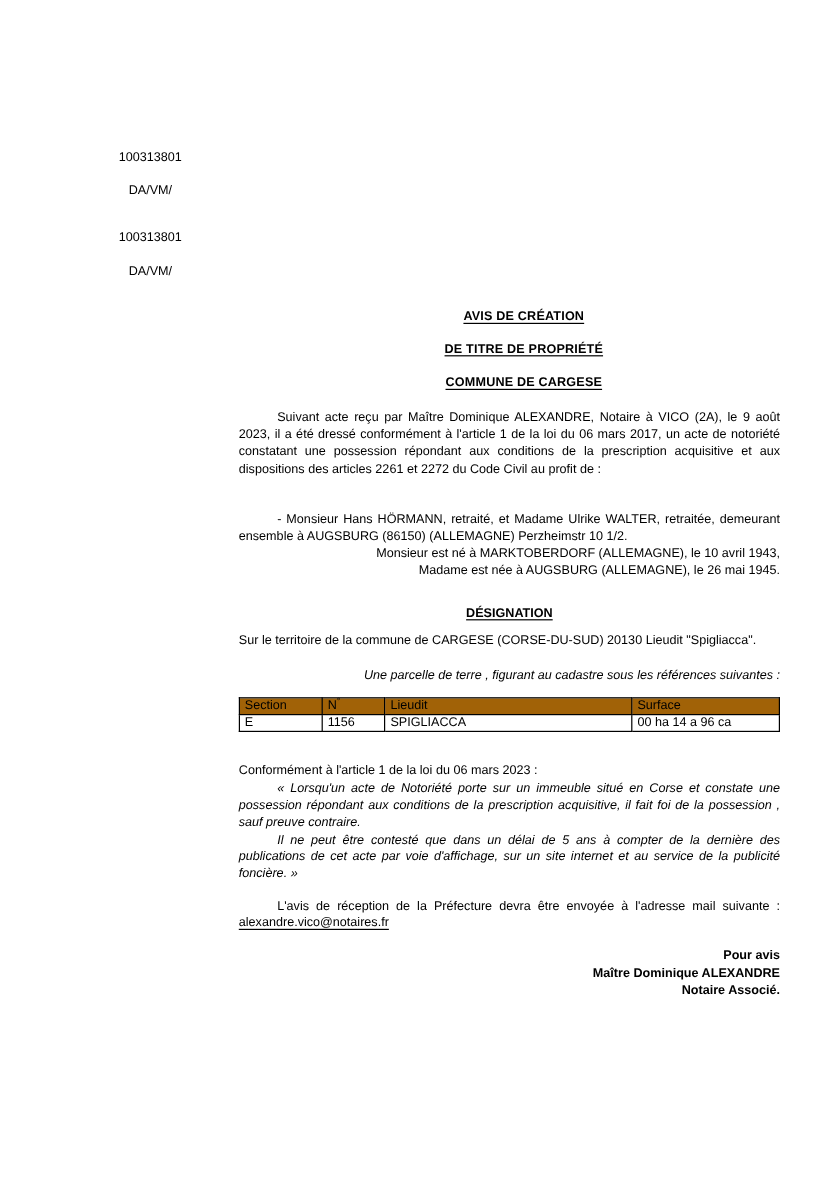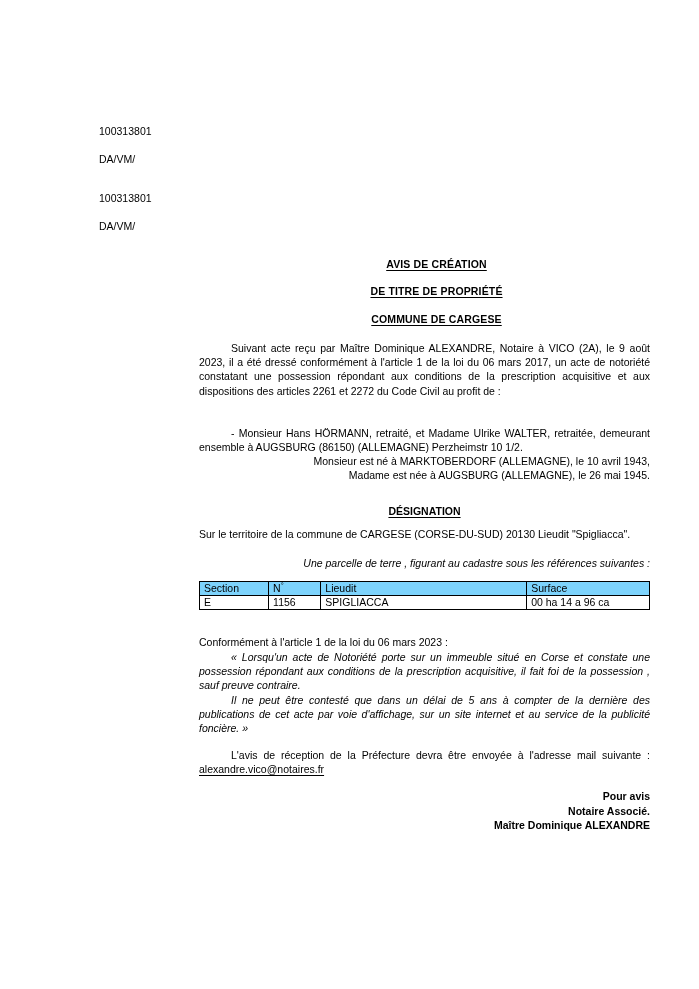--- a/index.html
+++ b/index.html
@@ -29,21 +29,21 @@
   
   .ref-block {
     position: absolute;
     left: 99px;
     font-size: 10.5px;
     line-height: 14px;
     white-space: pre-line;
   }
   .ref-block-1 { top: 110px; }
   .ref-block-2 { top: 177px; }
-  .ref-line { display: block; }
+  .ref-line { display: block; text-align: center; }
 
   
   .content {
     position: absolute;
     left: 199px;
     top: 0;
     width: 451px;
   }
 
   .title-line {
@@ -121,21 +121,21 @@
     border: 1px solid #000000;
     padding: 0 0 0 4px;
     height: 13px;
     line-height: 13px;
     font-weight: normal;
     text-align: left;
     vertical-align: middle;
     white-space: nowrap;
   }
   .cadastre thead th {
-    background: #7dd3fc;
+    background: #a16207;
   }
   .cadastre tbody td {
     background: #ffffff;
   }
   .col-section { width: 65px; }
   .col-num     { width: 48px; }
   .col-lieudit { width: 205px; }
   .col-surface { width: 119px; }
   .sup-deg { font-size: 7.5px; vertical-align: super; line-height: 0; }
 
@@ -216,18 +216,18 @@
     </table>
 
     <p class="para p-conf">Conformément à l'article 1 de la loi du 06 mars 2023 :</p>
     <p class="para p-quote1">« Lorsqu'un acte de Notoriété porte sur un immeuble situé en Corse et constate une possession répondant aux conditions de la prescription acquisitive, il fait foi de la possession , sauf preuve contraire.</p>
     <p class="para p-quote2">Il ne peut être contesté que dans un délai de 5 ans à compter de la dernière des publications de cet acte par voie d'affichage, sur un site internet et au service de la publicité foncière. »</p>
 
     <p class="para p-avis"><span>L'avis de réception de la Préfecture devra être envoyée à l'adresse mail suivante : </span><a class="email-link" href="#">alexandre.vico@notaires.fr</a></p>
 
     <div class="signature">
       <div>Pour avis</div>
+      <div>Maître Dominique ALEXANDRE</div>
       <div>Notaire Associé.</div>
-      <div>Maître Dominique ALEXANDRE</div>
     </div>
 
   </div>
 </div>
 
 </body></html>

